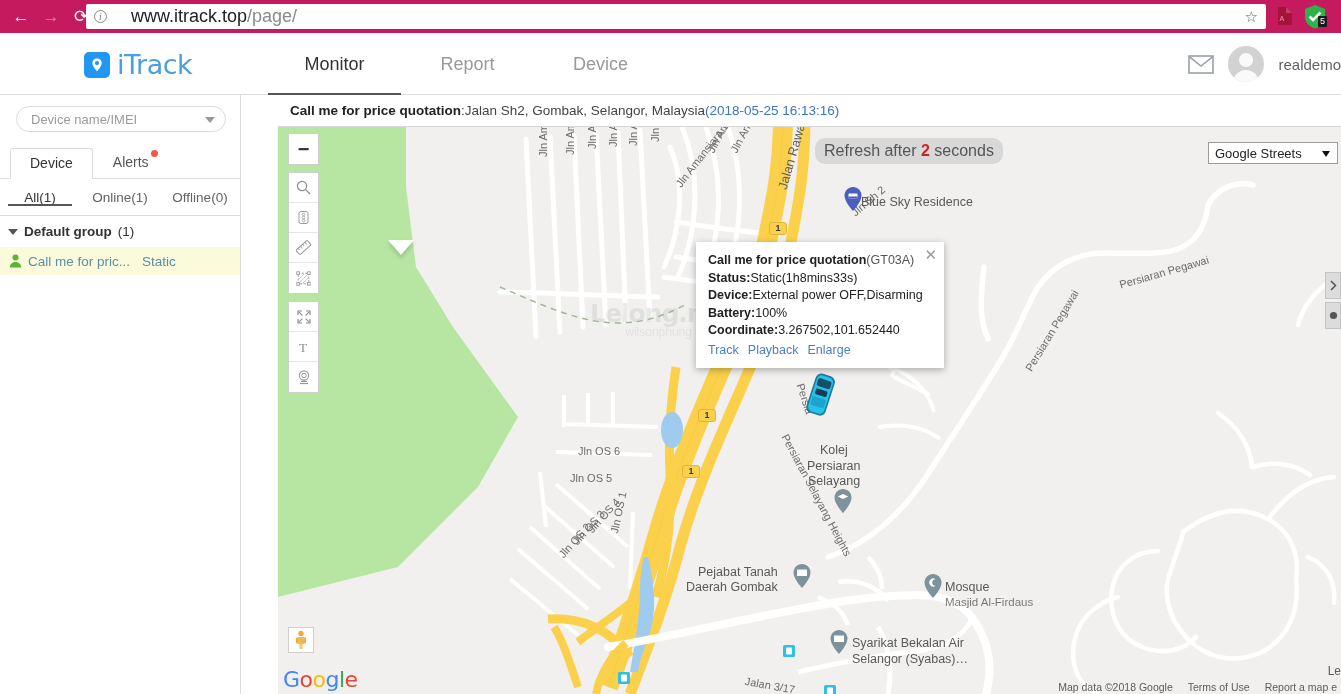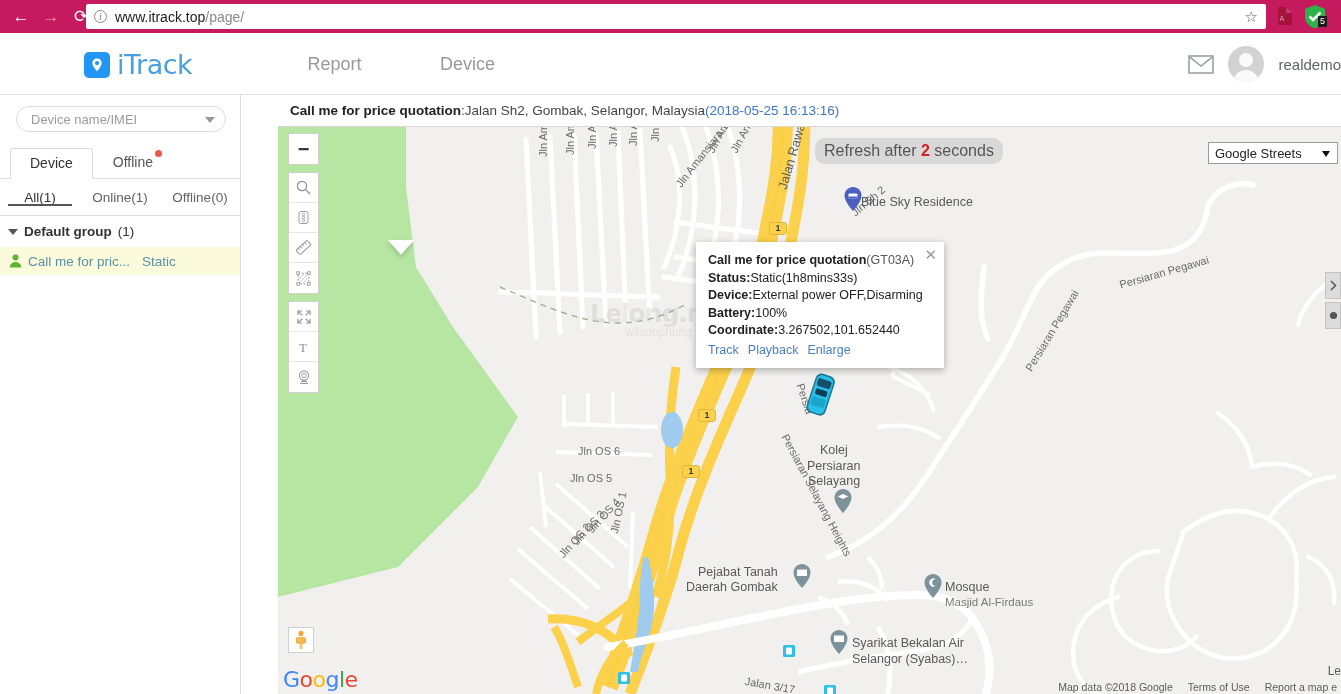--- a/index.html
+++ b/index.html
@@ -35,21 +35,21 @@
     display: flex; align-items: center;
     padding: 0 8px;
   }
   .info-circle {
     width: 13px; height: 13px; border-radius: 50%;
     border: 1.3px solid #888; color: #777;
     font-size: 10px; line-height: 11px; text-align: center;
     font-family: "Liberation Serif", serif; font-style: italic;
     flex: none; margin-right: 8px;
   }
-  .url-text { font-size: 14px; color: #202124; white-space: nowrap; }
+  .url-text { font-size: 18px; color: #202124; white-space: nowrap; margin-left: 16px; }
   .url-text .path { color: #8a8a8a; }
   .star-icon {
     position: absolute; right: 8px; top: 4px;
     font-size: 15px; color: #5f6368; cursor: pointer;
   }
   .ext-pdf {
     position: absolute; left: 1274px; top: 6px;
     width: 20px; height: 20px;
     display:flex;align-items:center;justify-content:center;
     cursor: pointer;
@@ -433,20 +433,21 @@
     <div class="logo-mark">
       <svg width="16" height="16" viewBox="0 0 16 16">
         <path d="M8 1.5c-2.6 0-4.7 2.1-4.7 4.6 0 3.4 4.7 8.3 4.7 8.3s4.7-4.9 4.7-8.3C12.7 3.6 10.6 1.5 8 1.5z" fill="#fff"></path>
         <circle cx="8" cy="6.1" r="2.1" fill="#2196f3"></circle>
       </svg>
     </div>
     <div class="logo-text">iTrack</div>
   </div>
 
   <div class="main-nav">
+    <div class="nav-tab active">Monitor</div>
     <div class="nav-tab">Report</div>
     <div class="nav-tab">Device</div>
   </div>
 
   <div class="header-right">
     <div class="mail-icon">
       <svg width="26" height="19" viewBox="0 0 26 19">
         <rect x="1" y="1" width="24" height="17" fill="none" stroke="#9aa0a6" stroke-width="1.6"></rect>
         <path d="M1.5 1.8 L13 11 L24.5 1.8" fill="none" stroke="#9aa0a6" stroke-width="1.6"></path>
       </svg>
@@ -464,21 +465,21 @@
   <div class="search-row">
     <div class="search-select">
       <span>Device name/IMEI</span>
       <span class="caret-dn"></span>
     </div>
   </div>
 
   <div class="tabs-row">
     <div class="tab-item active">Device</div>
     <div class="tab-item">
-      <span>Offline</span>
+      <span>Alerts</span>
       <span class="alert-dot"></span>
     </div>
   </div>
 
   <div class="filter-row">
     <div class="filter-item active">All(1)</div>
     <div class="filter-item">Online(1)</div>
     <div class="filter-item">Offline(0)</div>
   </div>
 

